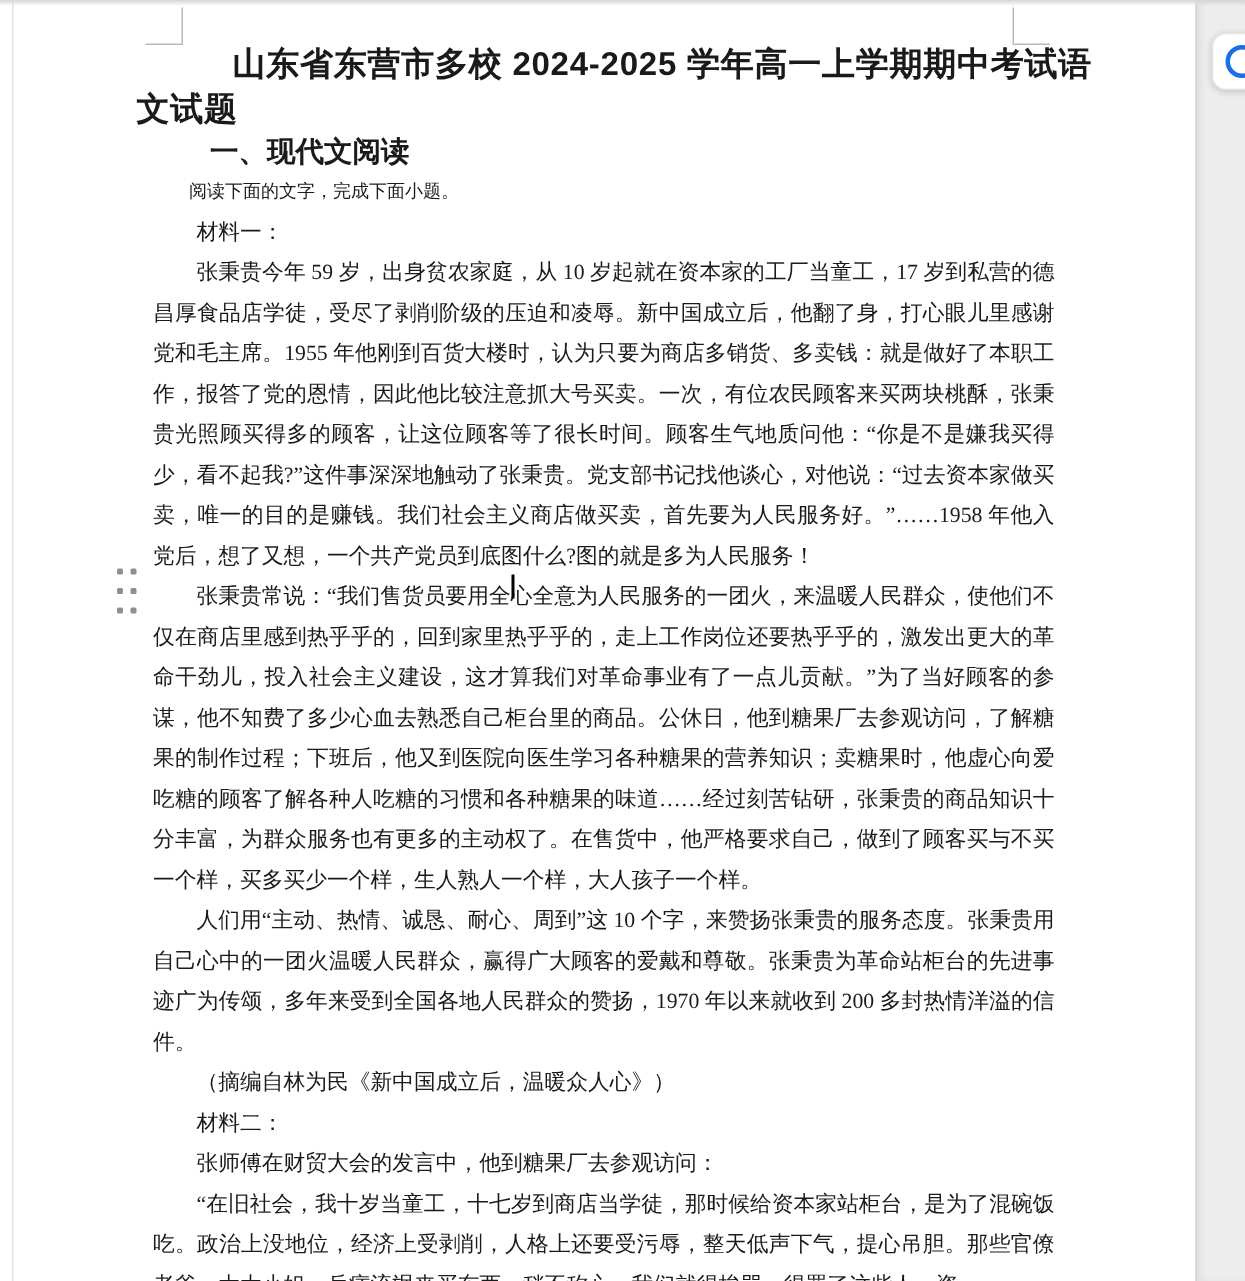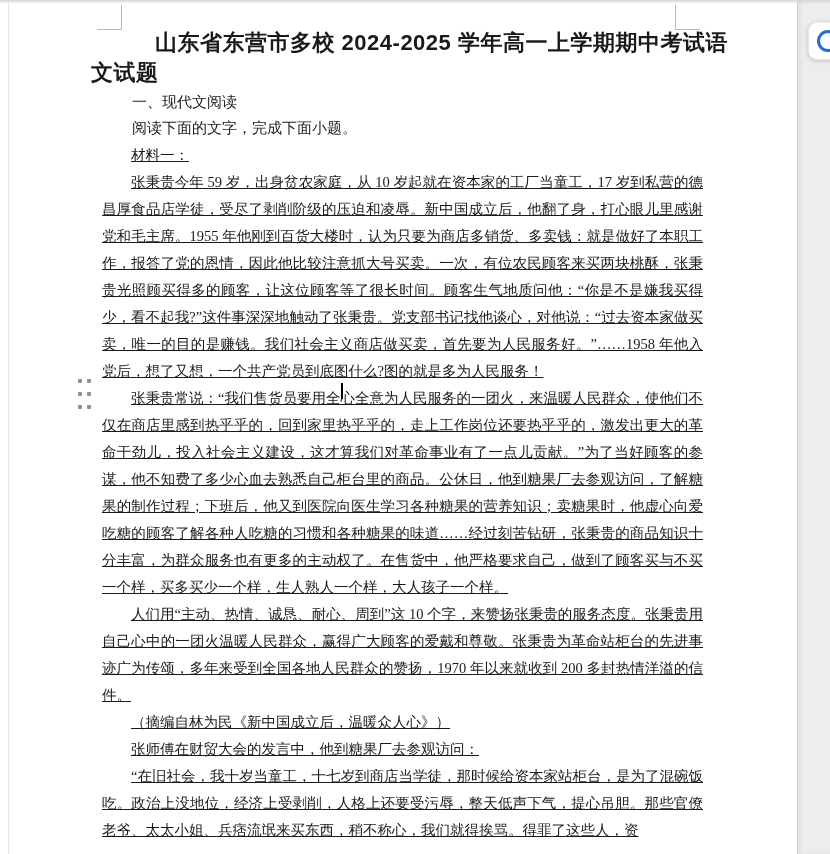--- a/index.html
+++ b/index.html
@@ -43,40 +43,40 @@
     font-weight: 700;
     font-size: 22px;
     line-height: 30px;
     text-indent: 64px;
     letter-spacing: 0.5px;
   }
   .doc-heading {
     margin: 0 0 0 93px;
     width: 601px;
     font-family: "Liberation Sans", sans-serif;
-    font-weight: 400;
-    font-size: 15px;
+    font-weight: 700;
+    font-size: 19px;
     line-height: 27px;
     text-indent: 2em;
   }
   .doc-intro {
     margin: 0 0 0 93px;
     width: 601px;
-    font-size: 15px;
+    font-size: 12px;
     line-height: 27px;
     text-indent: 2em;
+    font-family: Liberation Mono, monospace;
   }
   .doc-body { margin: 0 0 0 93px; width: 601px; }
   .doc-body p {
     margin: 0;
     font-size: 14.5px;
     line-height: 27px;
     text-align: justify;
     text-indent: 2em;
-    text-decoration: underline;
   }
   
   .caret {
     position: absolute; left: 332px; top: 383px;
     width: 1.5px; height: 16px; background: #000; z-index: 3;
   }
   
   .drag-handle {
     position: absolute; left: 69px; top: 379px;
     display: grid;
@@ -137,20 +137,21 @@
     <div class="doc-heading">一、现代文阅读</div>
 
     <div class="doc-intro">阅读下面的文字，完成下面小题。</div>
 
     <div class="doc-body">
       <p>材料一：</p>
       <p>张秉贵今年 59 岁，出身贫农家庭，从 10 岁起就在资本家的工厂当童工，17 岁到私营的德昌厚食品店学徒，受尽了剥削阶级的压迫和凌辱。新中国成立后，他翻了身，打心眼儿里感谢党和毛主席。1955 年他刚到百货大楼时，认为只要为商店多销货、多卖钱：就是做好了本职工作，报答了党的恩情，因此他比较注意抓大号买卖。一次，有位农民顾客来买两块桃酥，张秉贵光照顾买得多的顾客，让这位顾客等了很长时间。顾客生气地质问他：“你是不是嫌我买得少，看不起我?”这件事深深地触动了张秉贵。党支部书记找他谈心，对他说：“过去资本家做买卖，唯一的目的是赚钱。我们社会主义商店做买卖，首先要为人民服务好。”……1958 年他入党后，想了又想，一个共产党员到底图什么?图的就是多为人民服务！</p>
       <p>张秉贵常说：“我们售货员要用全心全意为人民服务的一团火，来温暖人民群众，使他们不仅在商店里感到热乎乎的，回到家里热乎乎的，走上工作岗位还要热乎乎的，激发出更大的革命干劲儿，投入社会主义建设，这才算我们对革命事业有了一点儿贡献。”为了当好顾客的参谋，他不知费了多少心血去熟悉自己柜台里的商品。公休日，他到糖果厂去参观访问，了解糖果的制作过程；下班后，他又到医院向医生学习各种糖果的营养知识；卖糖果时，他虚心向爱吃糖的顾客了解各种人吃糖的习惯和各种糖果的味道……经过刻苦钻研，张秉贵的商品知识十分丰富，为群众服务也有更多的主动权了。在售货中，他严格要求自己，做到了顾客买与不买一个样，买多买少一个样，生人熟人一个样，大人孩子一个样。</p>
       <p>人们用“主动、热情、诚恳、耐心、周到”这 10 个字，来赞扬张秉贵的服务态度。张秉贵用自己心中的一团火温暖人民群众，赢得广大顾客的爱戴和尊敬。张秉贵为革命站柜台的先进事迹广为传颂，多年来受到全国各地人民群众的赞扬，1970 年以来就收到 200 多封热情洋溢的信件。</p>
       <p>（摘编自林为民《新中国成立后，温暖众人心》）</p>
+      <p>材料二：</p>
       <p>张师傅在财贸大会的发言中，他到糖果厂去参观访问：</p>
       <p>“在旧社会，我十岁当童工，十七岁到商店当学徒，那时候给资本家站柜台，是为了混碗饭吃。政治上没地位，经济上受剥削，人格上还要受污辱，整天低声下气，提心吊胆。那些官僚老爷、太太小姐、兵痞流氓来买东西，稍不称心，我们就得挨骂。得罪了这些人，资</p>
     </div>
 
     <div class="caret"></div>
 
     <div class="drag-handle">
       <span class="dot"></span>
       <span class="dot"></span>
       <span class="dot"></span>

